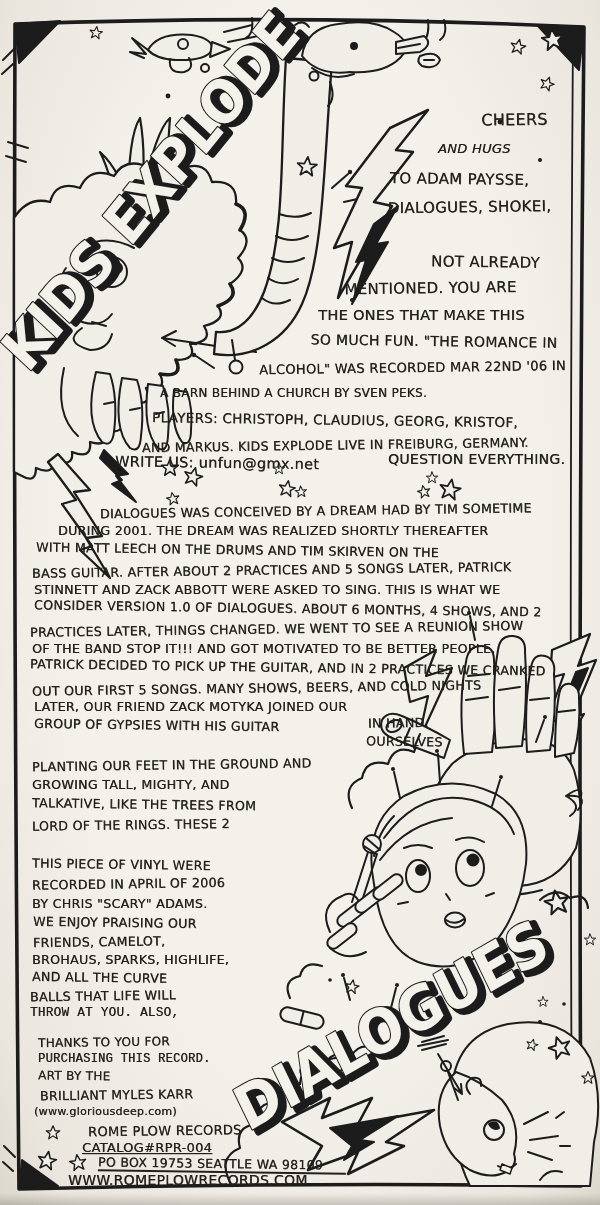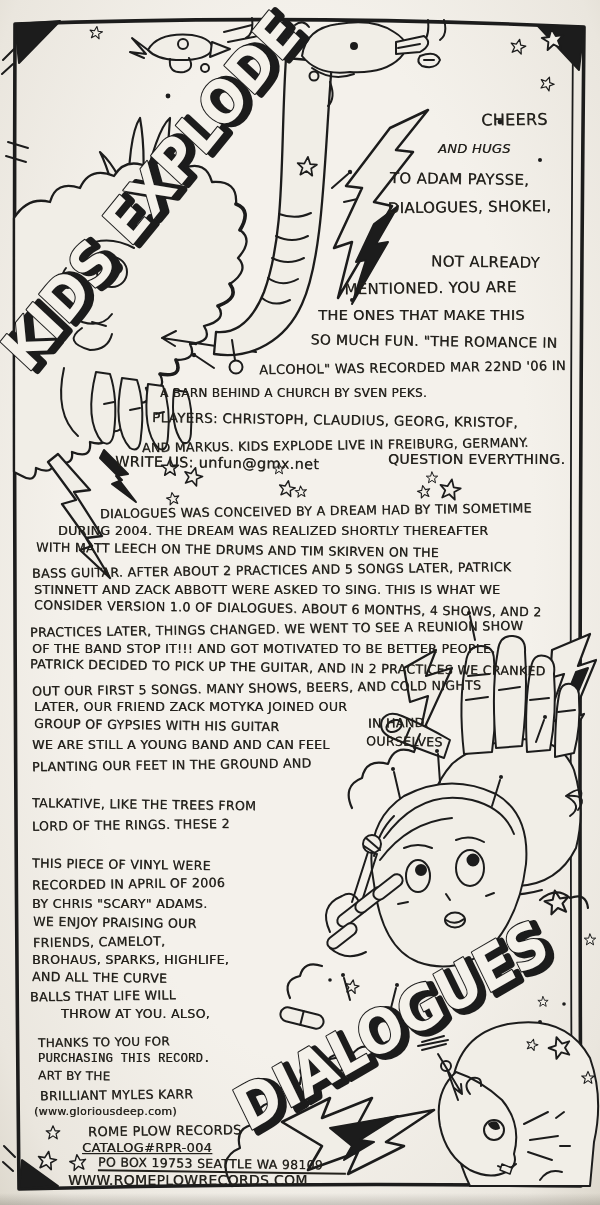--- a/index.html
+++ b/index.html
@@ -269,46 +269,46 @@
       <div class="hw" style="left: 308px; top: 281px; width: 245px; font-size: 15px; text-align: center; transform: rotate(-0.8deg);">MENTIONED. YOU ARE</div>
       <div class="hw" style="left: 284px; top: 308px; width: 275px; font-size: 14.5px; text-align: center; transform: rotate(0deg);">THE ONES THAT MAKE THIS</div>
       <div class="hw" style="left: 288px; top: 334px; width: 292px; font-size: 14px; text-align: center; transform: rotate(0.8deg);">SO MUCH FUN. "THE ROMANCE IN</div>
       <div class="hw" style="left: 245px; top: 361px; width: 335px; font-size: 13px; text-align: center; transform: rotate(-0.8deg);">ALCOHOL" WAS RECORDED MAR 22ND '06 IN</div>
       <div class="hw" style="left: 160px; top: 387px; width: 385px; font-size: 12px; text-align: left; transform: rotate(0deg);">A BARN BEHIND A CHURCH BY SVEN PEKS.</div>
       <div class="hw" style="left: 152px; top: 413px; width: 425px; font-size: 13.5px; text-align: left; transform: rotate(0.8deg);">PLAYERS: CHRISTOPH, CLAUDIUS, GEORG, KRISTOF,</div>
       <div class="hw" style="left: 142px; top: 438px; width: 445px; font-size: 12.5px; text-align: left; transform: rotate(-0.8deg);">AND MARKUS. KIDS EXPLODE LIVE IN FREIBURG, GERMANY.</div>
       <div class="hw" style="left: 388px; top: 452px; width: 195px; font-size: 14px; text-align: left; transform: rotate(0deg);">QUESTION EVERYTHING.</div>
       <div class="hw" style="left: 115px; top: 456px; width: 250px; font-size: 14.5px; text-align: left; transform: rotate(0.8deg);">WRITE US: unfun@gmx.net</div>
       <div class="hw" style="left: 100px; top: 504px; width: 465px; font-size: 12.6px; text-align: left; transform: rotate(-0.8deg);">DIALOGUES WAS CONCEIVED BY A DREAM HAD BY TIM SOMETIME</div>
-      <div class="hw" style="left: 58px; top: 524px; width: 505px; font-size: 12.6px; text-align: left; transform: rotate(0deg);">DURING 2004. THE DREAM WAS REALIZED SHORTLY THEREAFTER</div>
+      <div class="hw" style="left: 58px; top: 524px; width: 505px; font-size: 12.6px; text-align: left; transform: rotate(0deg);">DURING 2001. THE DREAM WAS REALIZED SHORTLY THEREAFTER</div>
       <div class="hw" style="left: 36px; top: 544px; width: 510px; font-size: 12.6px; text-align: left; transform: rotate(0.8deg);">WITH MATT LEECH ON THE DRUMS AND TIM SKIRVEN ON THE</div>
       <div class="hw" style="left: 32px; top: 563px; width: 540px; font-size: 12.6px; text-align: left; transform: rotate(-0.8deg);">BASS GUITAR. AFTER ABOUT 2 PRACTICES AND 5 SONGS LATER, PATRICK</div>
       <div class="hw" style="left: 34px; top: 583px; width: 525px; font-size: 12.6px; text-align: left; transform: rotate(0deg);">STINNETT AND ZACK ABBOTT WERE ASKED TO SING. THIS IS WHAT WE</div>
       <div class="hw" style="left: 34px; top: 602px; width: 540px; font-size: 12.6px; text-align: left; transform: rotate(0.8deg);">CONSIDER VERSION 1.0 OF DIALOGUES. ABOUT 6 MONTHS, 4 SHOWS, AND 2</div>
       <div class="hw" style="left: 30px; top: 622px; width: 535px; font-size: 12.6px; text-align: left; transform: rotate(-0.8deg);">PRACTICES LATER, THINGS CHANGED. WE WENT TO SEE A REUNION SHOW</div>
       <div class="hw" style="left: 32px; top: 642px; width: 545px; font-size: 12.6px; text-align: left; transform: rotate(0deg);">OF THE BAND STOP IT!!! AND GOT MOTIVATED TO BE BETTER PEOPLE.</div>
       <div class="hw" style="left: 30px; top: 661px; width: 550px; font-size: 12.6px; text-align: left; transform: rotate(0.8deg);">PATRICK DECIDED TO PICK UP THE GUITAR, AND IN 2 PRACTICES WE CRANKED</div>
       <div class="hw" style="left: 32px; top: 681px; width: 520px; font-size: 12.6px; text-align: left; transform: rotate(-0.8deg);">OUT OUR FIRST 5 SONGS. MANY SHOWS, BEERS, AND COLD NIGHTS</div>
       <div class="hw" style="left: 34px; top: 700px; width: 380px; font-size: 12.6px; text-align: left; transform: rotate(0deg);">LATER, OUR FRIEND ZACK MOTYKA JOINED OUR</div>
       <div class="hw" style="left: 34px; top: 719px; width: 320px; font-size: 12.6px; text-align: left; transform: rotate(0.8deg);">GROUP OF GYPSIES WITH HIS GUITAR</div>
       <div class="hw" style="left: 368px; top: 716px; width: 90px; font-size: 12.6px; text-align: left; transform: rotate(-0.8deg);">IN HAND.</div>
-      <div class="hw" style="left: 32px; top: 738px; width: 330px; font-size: 12.6px; text-align: left; transform: rotate(0deg);">WE ARE STILL A YOUNG BAND AND CAN FEEL</div>
       <div class="hw" style="left: 366px; top: 735px; width: 100px; font-size: 12.6px; text-align: left; transform: rotate(0.8deg);">OURSELVES</div>
       <div class="hw" style="left: 32px; top: 758px; width: 320px; font-size: 12.6px; text-align: left; transform: rotate(-0.8deg);">PLANTING OUR FEET IN THE GROUND AND</div>
+      <div class="hw" style="left: 32px; top: 778px; width: 250px; font-size: 12.6px; text-align: left; transform: rotate(0deg);">GROWING TALL, MIGHTY, AND</div>
       <div class="hw" style="left: 32px; top: 798px; width: 265px; font-size: 12.6px; text-align: left; transform: rotate(0.8deg);">TALKATIVE, LIKE THE TREES FROM</div>
       <div class="hw" style="left: 32px; top: 818px; width: 235px; font-size: 12.6px; text-align: left; transform: rotate(-0.8deg);">LORD OF THE RINGS. THESE 2</div>
       <div class="hw" style="left: 32px; top: 858px; width: 215px; font-size: 12.6px; text-align: left; transform: rotate(0.8deg);">THIS PIECE OF VINYL WERE</div>
       <div class="hw" style="left: 32px; top: 877px; width: 220px; font-size: 12.6px; text-align: left; transform: rotate(-0.8deg);">RECORDED IN APRIL OF 2006</div>
       <div class="hw" style="left: 32px; top: 897px; width: 200px; font-size: 12.6px; text-align: left; transform: rotate(0deg);">BY CHRIS "SCARY" ADAMS.</div>
       <div class="hw" style="left: 33px; top: 916px; width: 190px; font-size: 12.6px; text-align: left; transform: rotate(0.8deg);">WE ENJOY PRAISING OUR</div>
       <div class="hw" style="left: 33px; top: 935px; width: 155px; font-size: 12.6px; text-align: left; transform: rotate(-0.8deg);">FRIENDS, CAMELOT,</div>
       <div class="hw" style="left: 32px; top: 953px; width: 200px; font-size: 12.6px; text-align: left; transform: rotate(0deg);">BROHAUS, SPARKS, HIGHLIFE,</div>
       <div class="hw" style="left: 32px; top: 971px; width: 165px; font-size: 12.6px; text-align: left; transform: rotate(0.8deg);">AND ALL THE CURVE</div>
       <div class="hw" style="left: 30px; top: 989px; width: 180px; font-size: 12.6px; text-align: left; transform: rotate(-0.8deg);">BALLS THAT LIFE WILL</div>
-      <div class="hw" style="left: 30px; top: 1007px; width: 180px; font-size: 12.6px; text-align: right; transform: rotate(0deg);">THROW AT YOU. ALSO,</div>
+      <div class="hw" style="left: 30px; top: 1007px; width: 180px; font-size: 12.6px; text-align: left; transform: rotate(0deg); font-family: Liberation Mono, monospace;">THROW AT YOU. ALSO,</div>
       <div class="hw" style="left: 38px; top: 1036px; width: 150px; font-size: 12px; text-align: left; transform: rotate(-0.8deg);">THANKS TO YOU FOR</div>
       <div class="hw" style="left: 38px; top: 1053px; width: 178px; font-size: 12px; text-align: left; transform: rotate(0deg); font-family: Liberation Mono, monospace;">PURCHASING THIS RECORD.</div>
       <div class="hw" style="left: 38px; top: 1070px; width: 105px; font-size: 12px; text-align: left; transform: rotate(0.8deg);">ART BY THE</div>
       <div class="hw" style="left: 40px; top: 1088px; width: 185px; font-size: 12.5px; text-align: left; transform: rotate(-0.8deg);">BRILLIANT MYLES KARR</div>
       <div class="hw" style="left: 34px; top: 1106px; width: 178px; font-size: 11px; text-align: left; transform: rotate(0deg);">(www.gloriousdeep.com)</div>
       <div class="hw" style="left: 88px; top: 1124px; width: 178px; font-size: 13px; text-align: left; transform: rotate(-0.8deg);">ROME PLOW RECORDS</div>
       <div class="hw" style="left: 82px; top: 1141px; width: 162px; font-size: 13px; text-align: left; transform: rotate(0deg); text-decoration: underline;">CATALOG#RPR-004</div>
       <div class="hw ul" style="left: 98px; top: 1157px; width: 248px; font-size: 12.5px; text-align: left; transform: rotate(0.8deg);">PO BOX 19753 SEATTLE WA 98109</div>
     </div>
 

